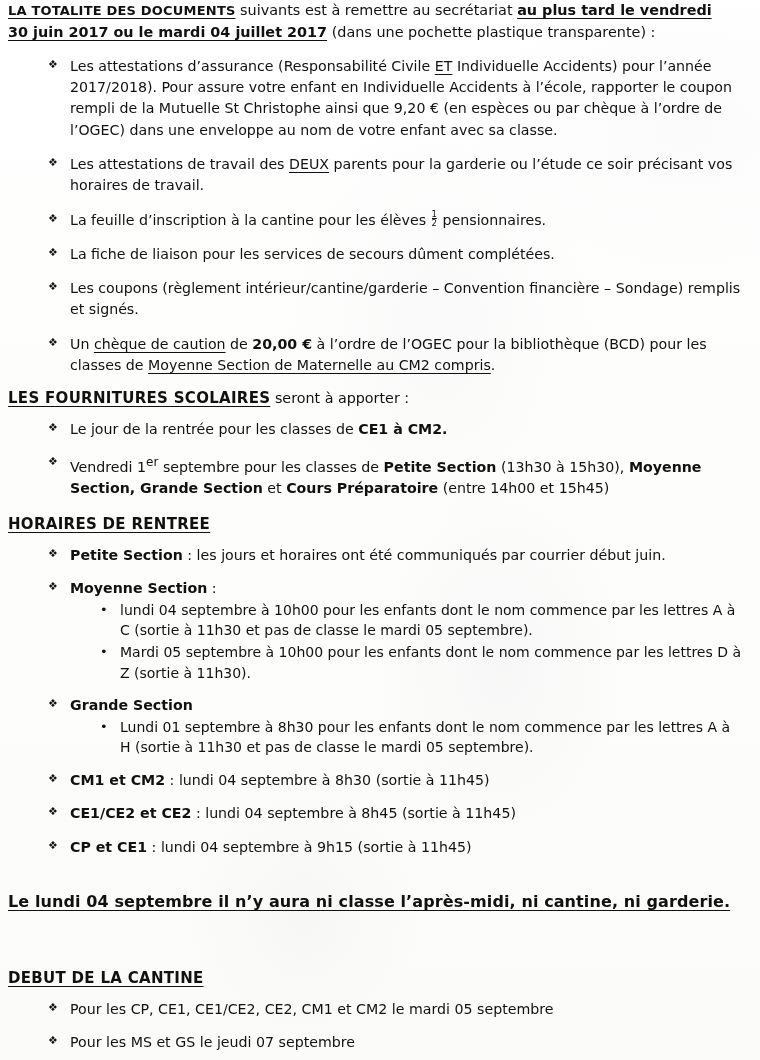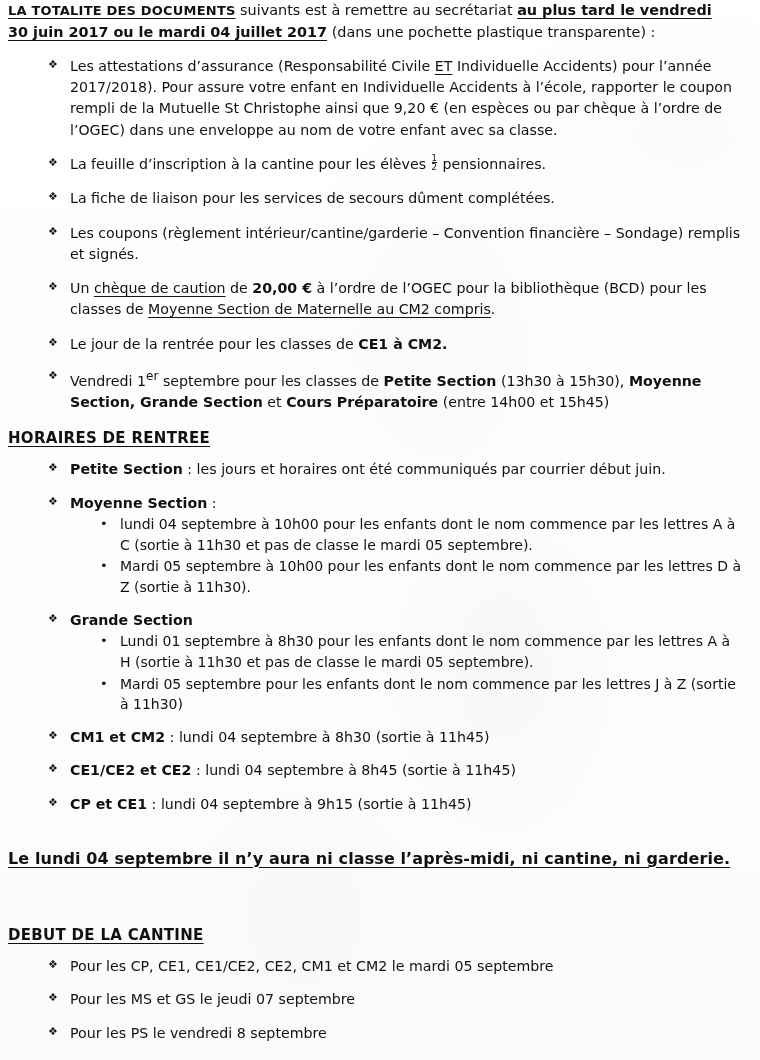--- a/index.html
+++ b/index.html
@@ -153,45 +153,48 @@
 
 <div class="page">
 
 
   <p class="intro">
     <span class="lead u">LA TOTALITE DES DOCUMENTS</span><span> suivants est à remettre au secrétariat </span><span class="u b">au plus tard le vendredi 30 juin 2017 ou le mardi 04 juillet 2017</span><span> (dans une pochette plastique transparente) :</span>
   </p>
 
   <ul class="lvl1 spaced" id="documents-list">
       <li><span>Les attestations d’assurance (Responsabilité Civile </span><span class="u">ET</span><span> Individuelle Accidents) pour l’année 2017/2018). Pour assure votre enfant en Individuelle Accidents à l’école, rapporter le coupon rempli de la Mutuelle St Christophe ainsi que 9,20 € (en espèces ou par chèque à l’ordre de l’OGEC) dans une enveloppe au nom de votre enfant avec sa classe.</span></li>
+      <li><span>Les attestations de travail des </span><span class="u">DEUX</span><span> parents pour la garderie ou l’étude ce soir précisant vos horaires de travail.</span></li>
       <li><span>La feuille d’inscription à la cantine pour les élèves </span><span class="frac"><span class="num">1</span><span class="den">2</span></span><span> pensionnaires.</span></li>
       <li><span>La fiche de liaison pour les services de secours dûment complétées.</span></li>
       <li><span>Les coupons (règlement intérieur/cantine/garderie – Convention financière – Sondage) remplis et signés.</span></li>
       <li><span>Un </span><span class="u">chèque de caution</span><span> de </span><span class="b">20,00 €</span><span> à l’ordre de l’OGEC pour la bibliothèque (BCD) pour les classes de </span><span class="u">Moyenne Section de Maternelle au CM2 compris</span><span>.</span></li>
     </ul>
 
+  <div class="section-head">
+    <span class="u">LES FOURNITURES SCOLAIRES</span><span class="rest"> seront à apporter :</span>
+  </div>
 
   <ul class="lvl1 tight" id="fournitures-list">
       <li><span>Le jour de la rentrée pour les classes de </span><span class="b">CE1  à  CM2.</span></li>
       <li><span>Vendredi 1</span><sup class="ord">er</sup><span> septembre pour les classes de </span><span class="b">Petite Section</span><span> (13h30 à 15h30), </span><span class="b">Moyenne Section, Grande Section</span><span> et </span><span class="b">Cours Préparatoire</span><span> (entre 14h00 et 15h45)</span></li>
     </ul>
 
   <div class="section-head" style="margin-top:16px;">
     <span class="u">HORAIRES DE RENTREE</span>
   </div>
 
   <ul class="lvl1 tight" id="horaires-list">
       <li><span class="b">Petite Section</span><span> : les jours et horaires ont été communiqués par courrier début juin.</span></li>
       <li><span class="b">Moyenne Section</span><span> :</span><ul class="lvl2">
           <li>lundi 04 septembre à 10h00 pour les enfants dont le nom commence par les lettres A à C (sortie à 11h30 et pas de classe le mardi 05 septembre).</li>
           <li>Mardi 05 septembre à 10h00 pour les enfants dont le nom commence par les lettres D à Z (sortie à 11h30).</li>
         </ul></li>
       <li><span class="b">Grande  Section</span><ul class="lvl2">
           <li>Lundi 01 septembre à 8h30 pour les enfants dont le nom commence par les lettres A à H (sortie à 11h30 et pas de classe le mardi 05 septembre).</li>
-          <li>Mardi 05 septembre pour les enfants dont le nom commence par les lettres J à Z (sortie à 11h30)</li>
         </ul></li>
       <li><span class="b">CM1  et  CM2</span><span> : lundi 04 septembre à 8h30 (sortie à 11h45)</span></li>
       <li><span class="b">CE1/CE2  et  CE2</span><span> : lundi 04 septembre à 8h45 (sortie à 11h45)</span></li>
       <li><span class="b">CP  et  CE1</span><span> : lundi 04 septembre à 9h15 (sortie à 11h45)</span></li>
     </ul>
 
   <p class="notice">
     <span class="u">Le lundi 04 septembre il n’y aura ni classe l’après-midi, ni cantine, ni garderie.</span>
   </p>
 

